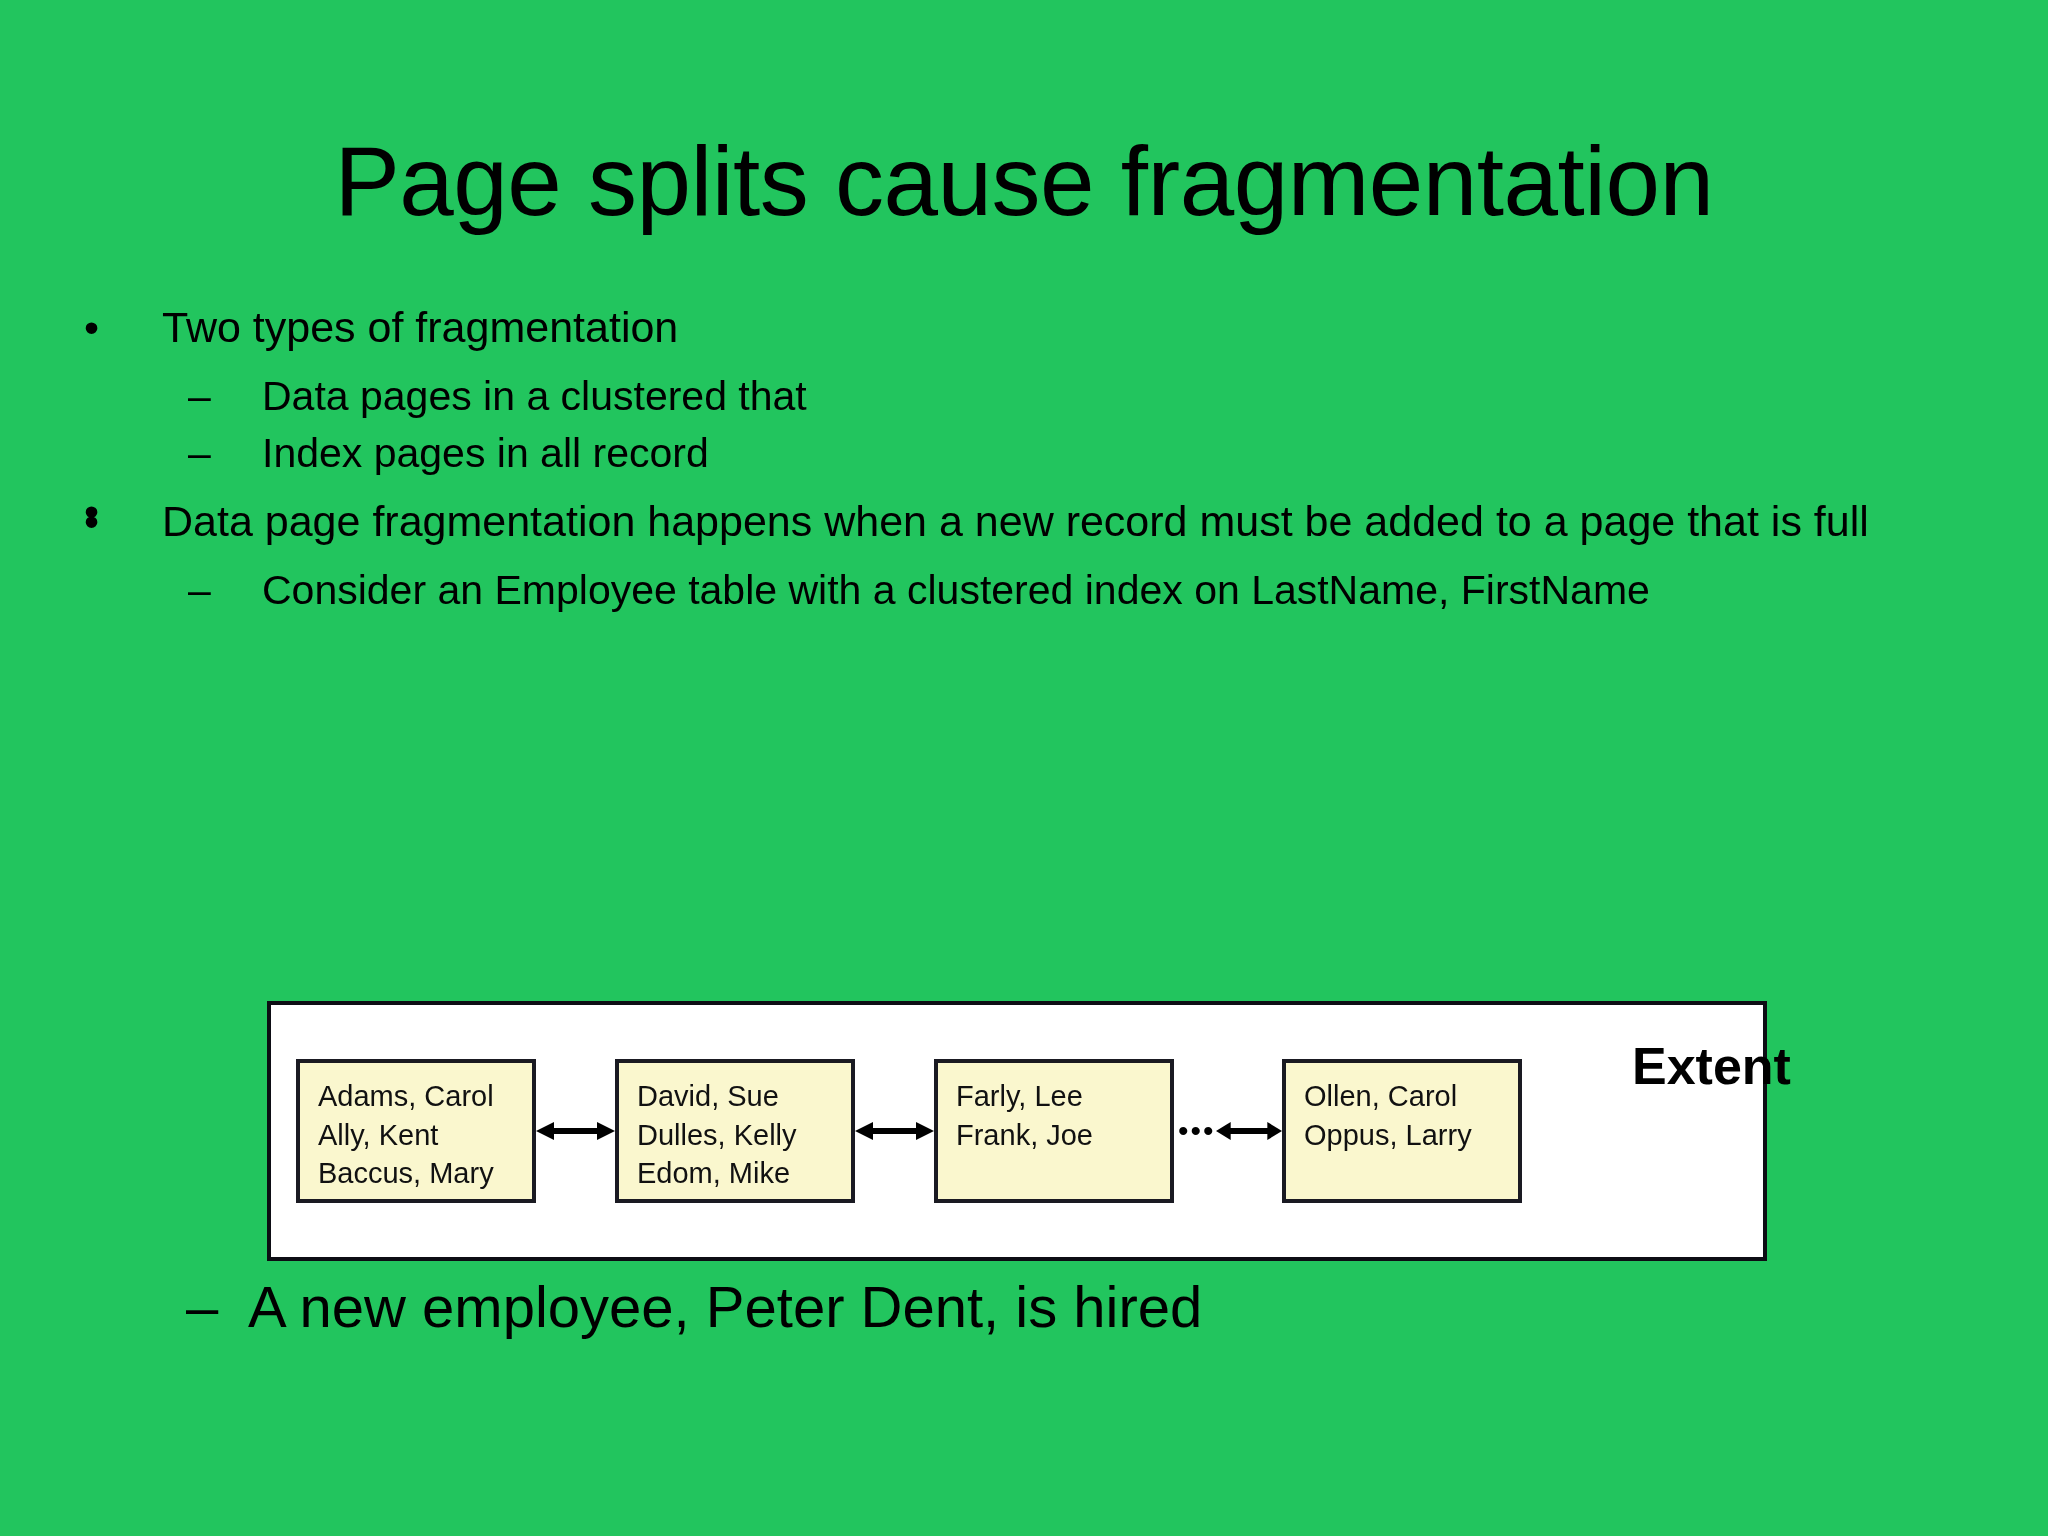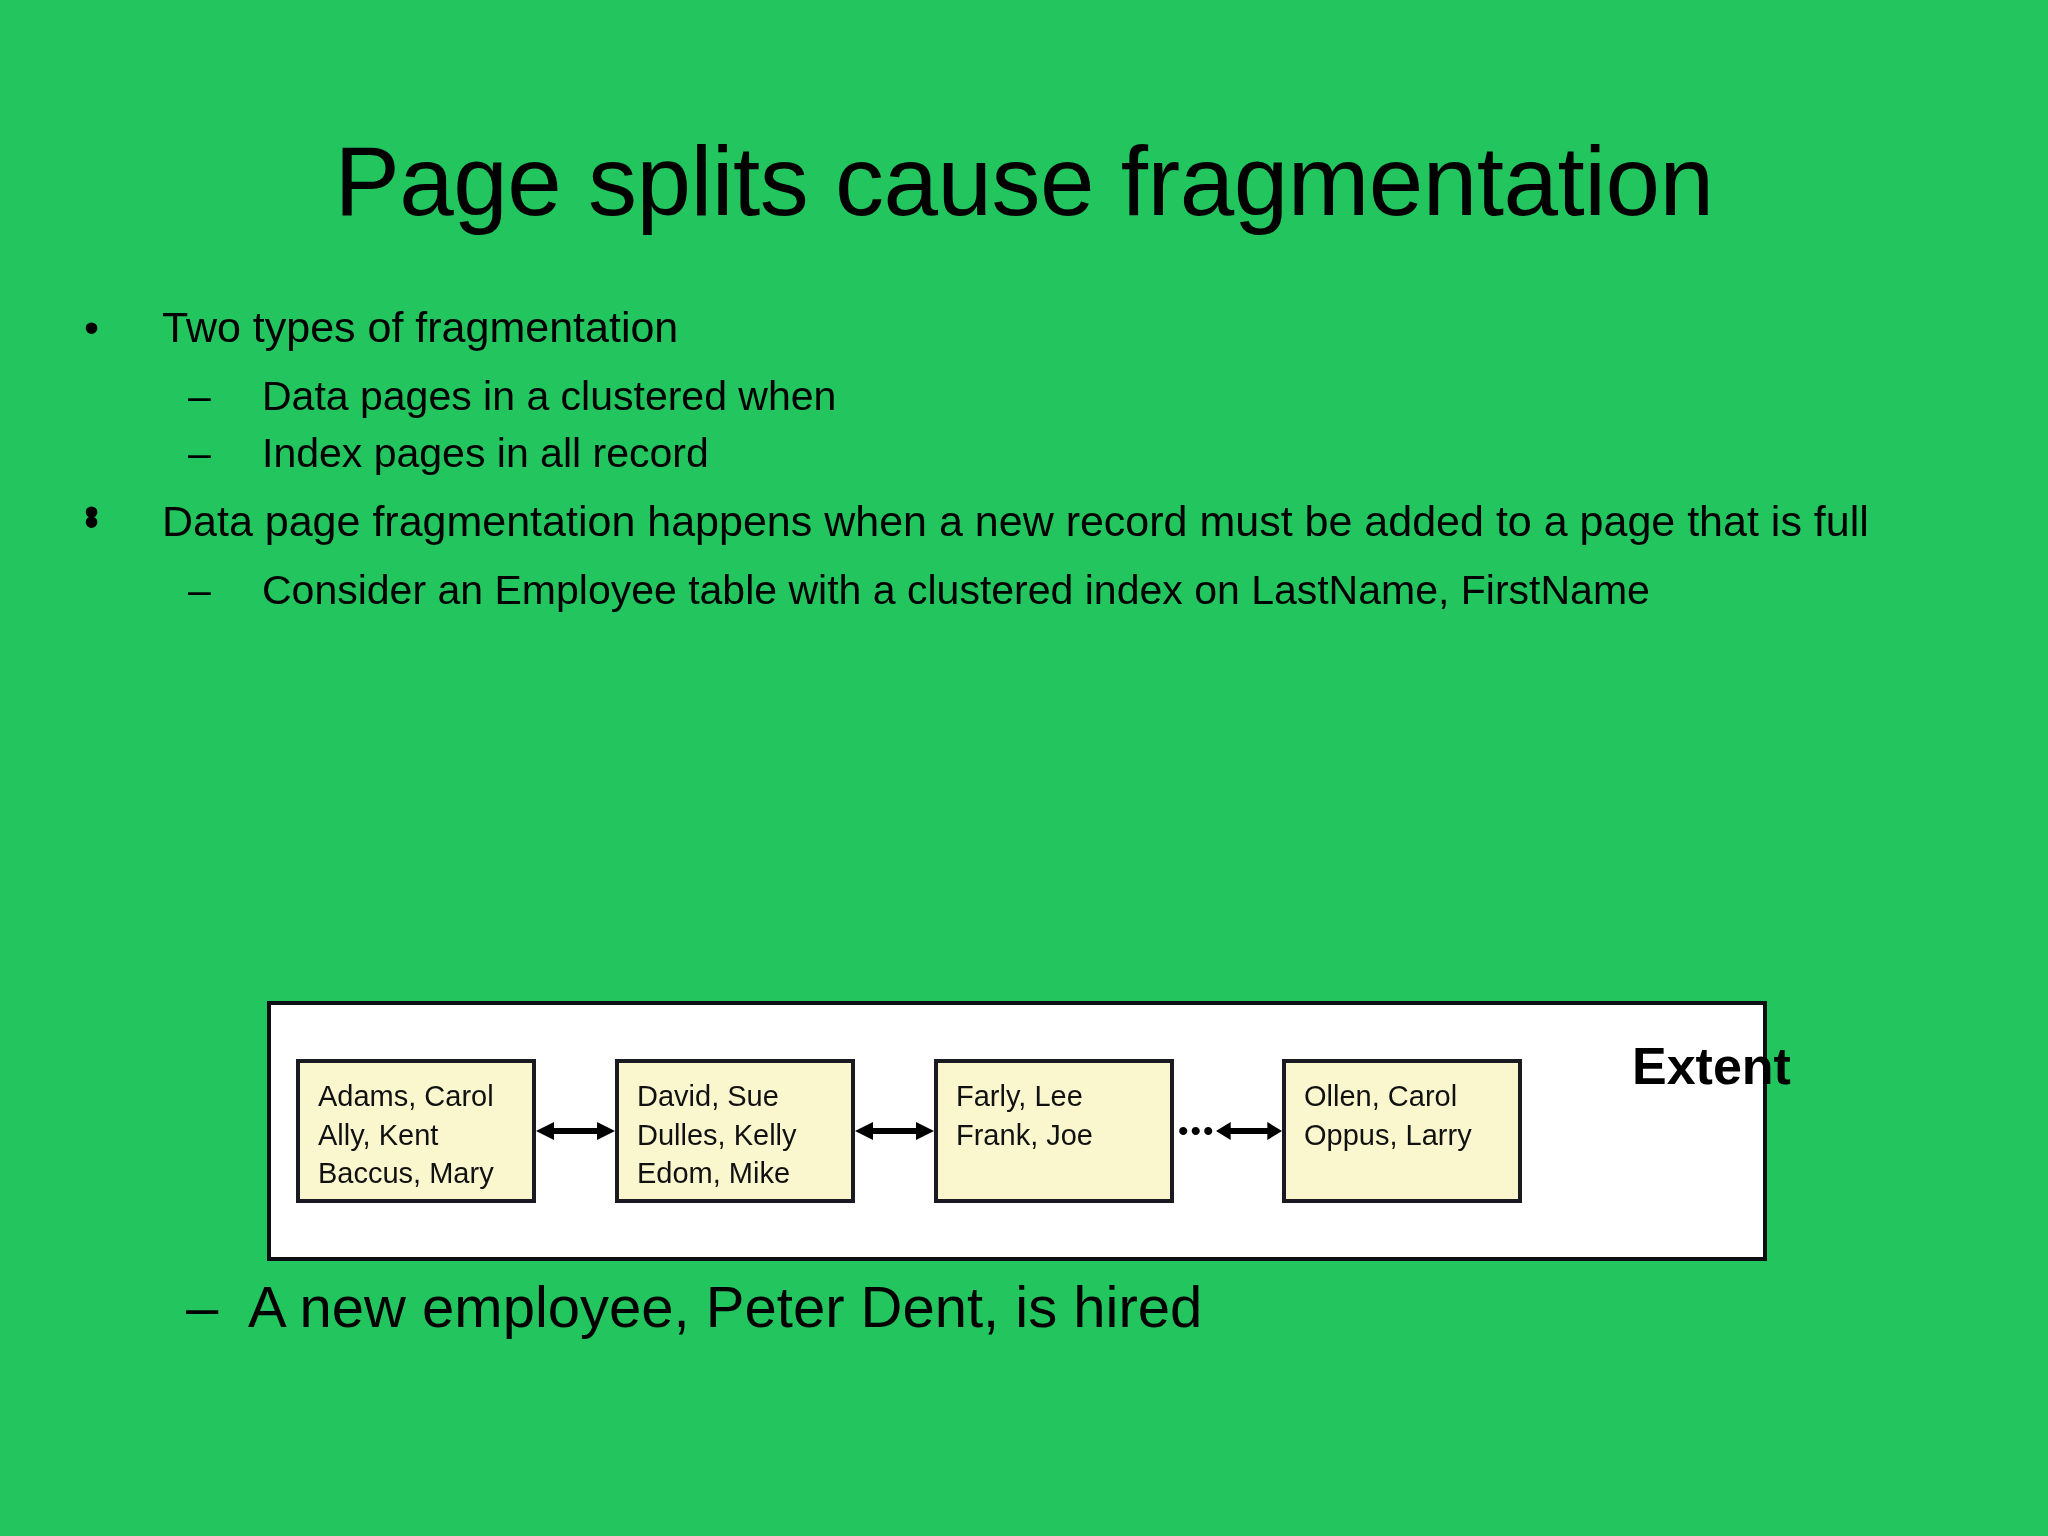--- a/index.html
+++ b/index.html
@@ -201,21 +201,21 @@
 
   <div class="body-block">
 
     <div class="bullet-row level1">
       <span class="marker">•</span>
       <span class="text">Two types of fragmentation</span>
     </div>
 
     <div class="bullet-row level2">
       <span class="marker">–</span>
-      <span class="text">Data pages in a clustered when</span>
+      <span class="text">Data pages in a clustered that</span>
     </div>
 
     <div class="bullet-row level2 gap-after">
       <span class="marker">–</span>
       <span class="text">Index pages in all record</span>
     </div>
 
     <div class="bullet-row level1 gap-after">
       <span class="marker">•</span>
     </div>

